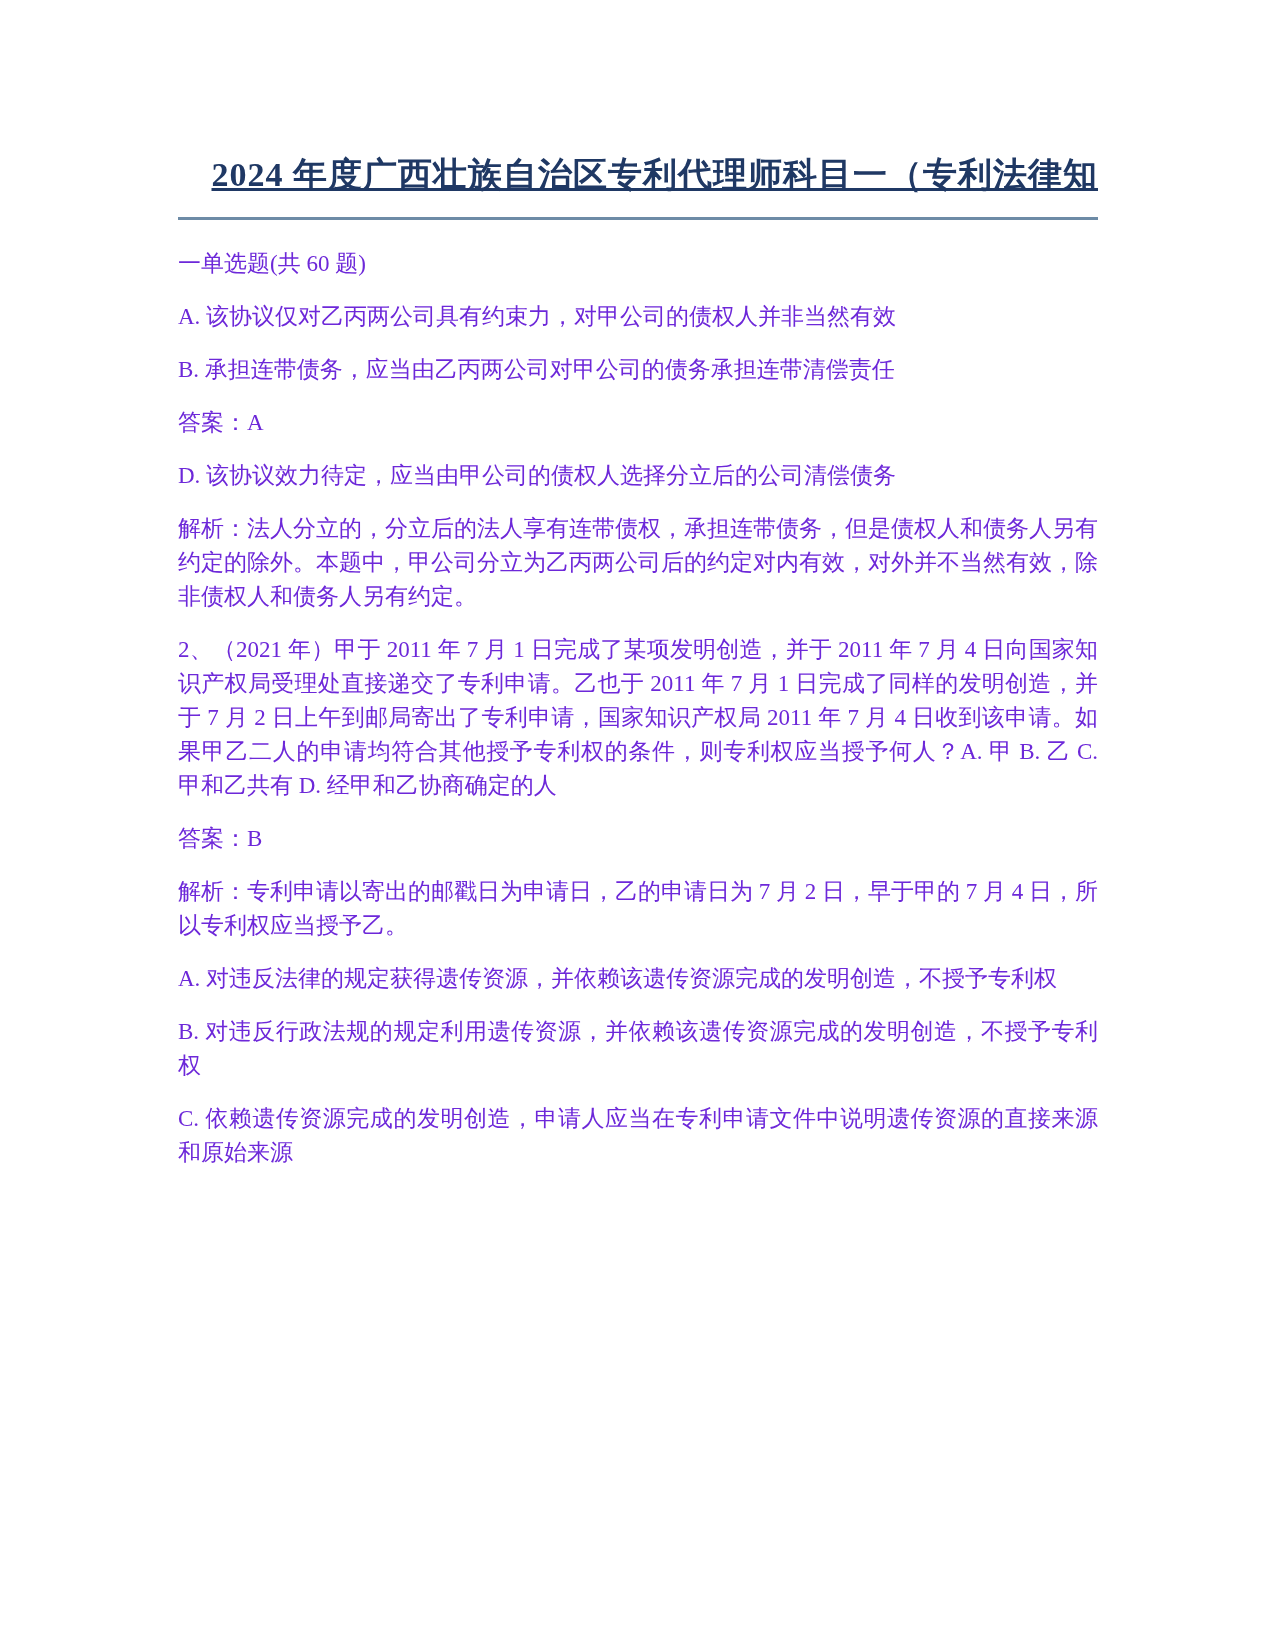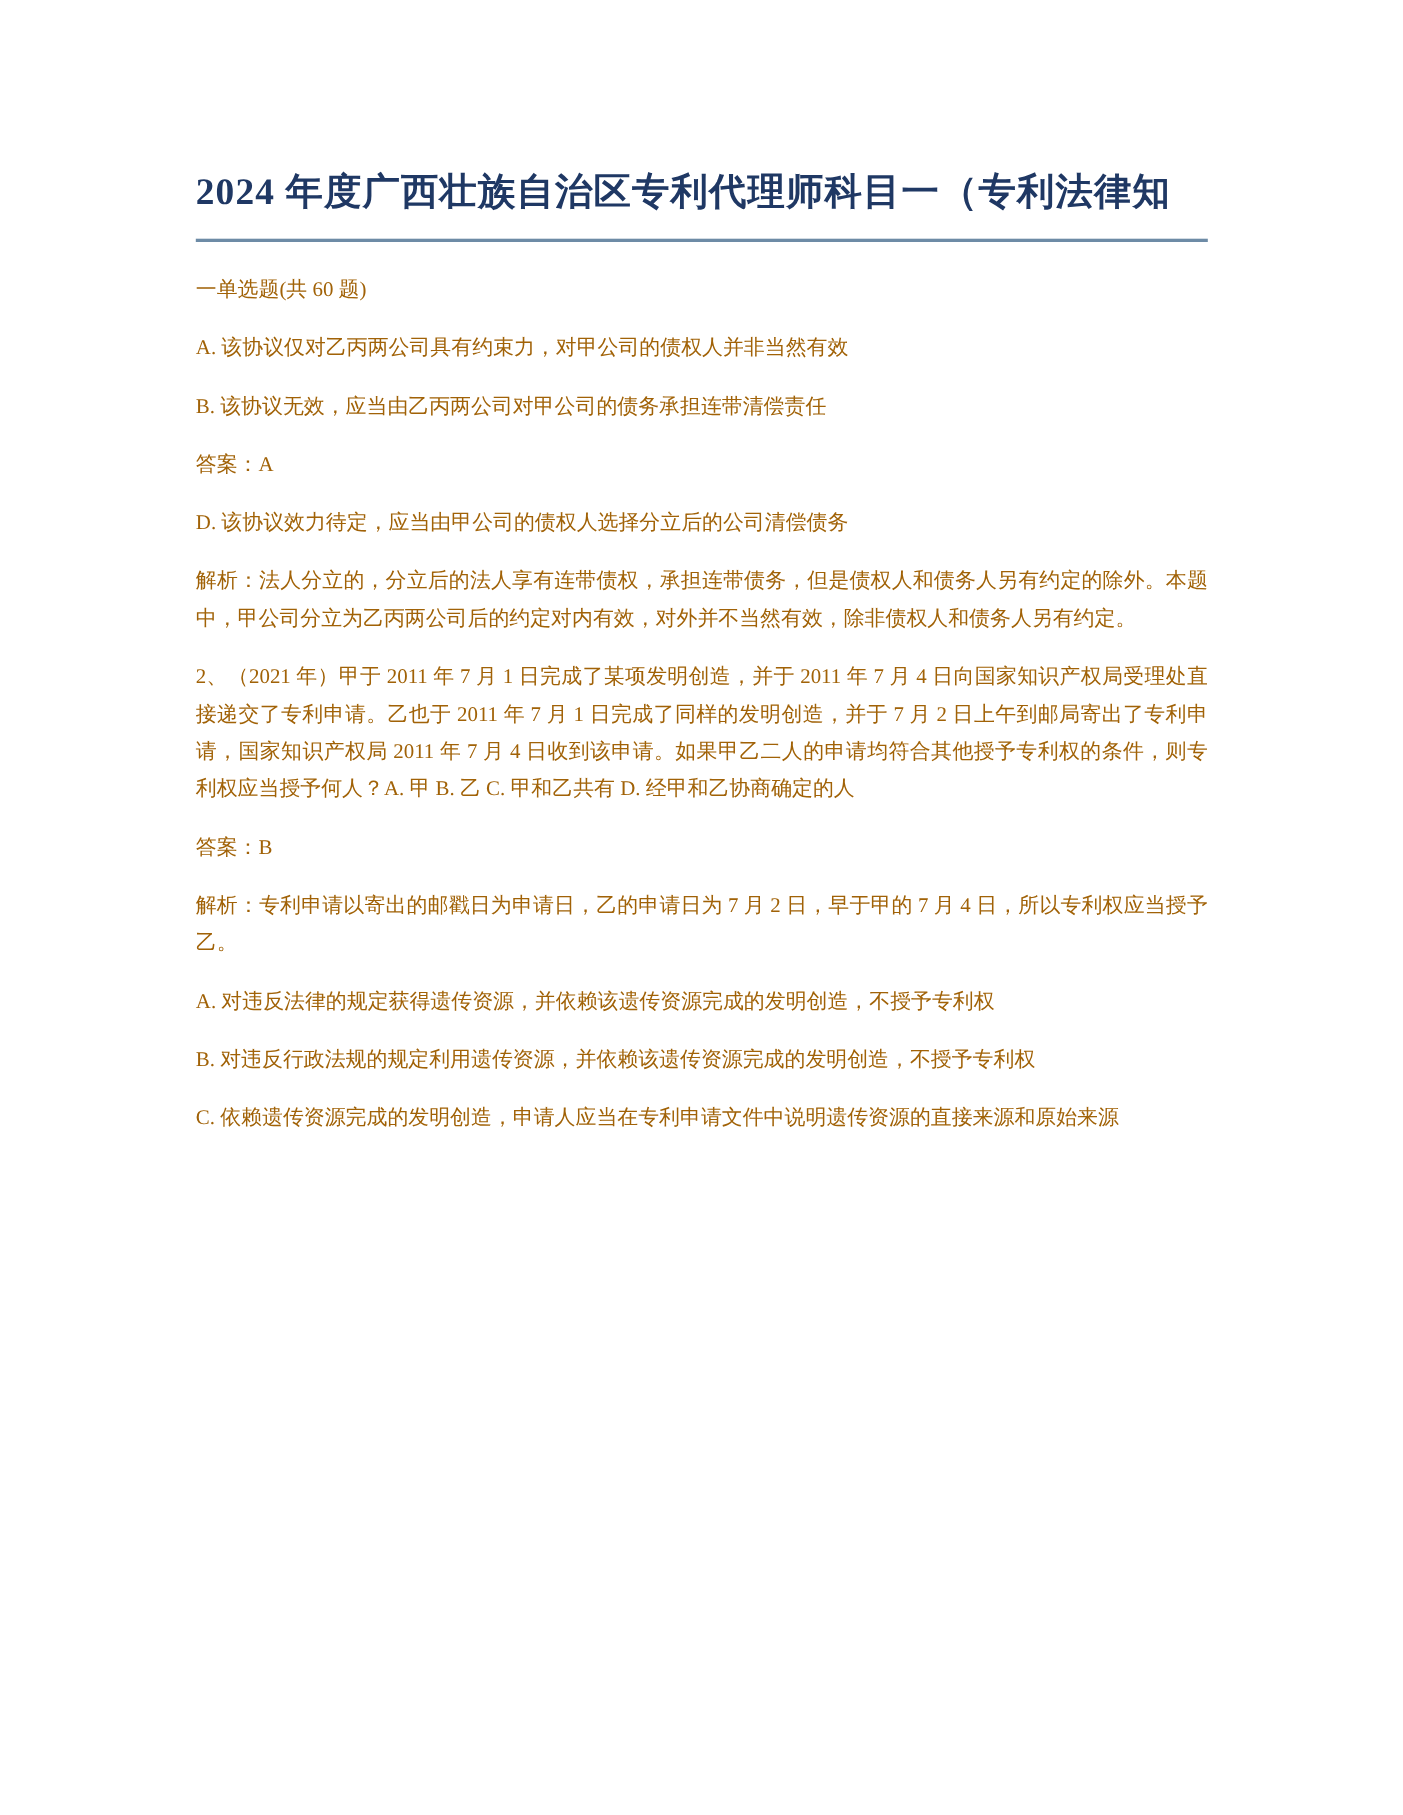--- a/index.html
+++ b/index.html
@@ -18,38 +18,39 @@
     height: 1650px;
     padding: 146px 177px 0 178px;
     overflow: hidden;
     background: #ffffff;
   }
   .doc-title {
     margin: 0;
     color: #1f3864;
     font-size: 34px;
     font-weight: 700;
-    text-align: left;
+    text-align: right;
     line-height: 58px;
     letter-spacing: 1px;
+    text-decoration: underline;
   }
   .title-line { display: block; }
   .title-rule {
     height: 3px;
     background: #6d8ba6;
     margin-top: 13px;
     border: none;
   }
   .content {
     padding-top: 27px;
   }
   .para {
     margin: 0 0 19px 0;
-    color: #a16207;
-    font-size: 19px;
+    color: #6d28d9;
+    font-size: 23px;
     line-height: 34px;
     text-align: justify;
     text-justify: inter-ideograph;
   }
 </style>
 </head>
 <body>
 
 <div class="page">
 
@@ -58,21 +59,21 @@
       <span class="title-line">2024 年度广西壮族自治区专利代理师科目一（专利法律知</span>
     </h1>
     <div class="title-rule"></div>
   </header>
 
   <main class="content">
 
     <p class="para">一单选题(共 60 题)</p>
 
     <p class="para">A. 该协议仅对乙丙两公司具有约束力，对甲公司的债权人并非当然有效</p>
-    <p class="para">B. 该协议无效，应当由乙丙两公司对甲公司的债务承担连带清偿责任</p>
+    <p class="para">B. 承担连带债务，应当由乙丙两公司对甲公司的债务承担连带清偿责任</p>
     <p class="para">答案：A</p>
     <p class="para">D. 该协议效力待定，应当由甲公司的债权人选择分立后的公司清偿债务</p>
     <p class="para">解析：法人分立的，分立后的法人享有连带债权，承担连带债务，但是债权人和债务人另有约定的除外。本题中，甲公司分立为乙丙两公司后的约定对内有效，对外并不当然有效，除非债权人和债务人另有约定。</p>
 
     <p class="para">2、（2021 年）甲于 2011 年 7 月 1 日完成了某项发明创造，并于 2011 年 7 月 4 日向国家知识产权局受理处直接递交了专利申请。乙也于 2011 年 7 月 1 日完成了同样的发明创造，并于 7 月 2 日上午到邮局寄出了专利申请，国家知识产权局 2011 年 7 月 4 日收到该申请。如果甲乙二人的申请均符合其他授予专利权的条件，则专利权应当授予何人？A. 甲 B. 乙 C. 甲和乙共有 D. 经甲和乙协商确定的人</p>
     <p class="para">答案：B</p>
     <p class="para">解析：专利申请以寄出的邮戳日为申请日，乙的申请日为 7 月 2 日，早于甲的 7 月 4 日，所以专利权应当授予乙。</p>
 
     <p class="para">A. 对违反法律的规定获得遗传资源，并依赖该遗传资源完成的发明创造，不授予专利权</p>
     <p class="para">B. 对违反行政法规的规定利用遗传资源，并依赖该遗传资源完成的发明创造，不授予专利权</p>

